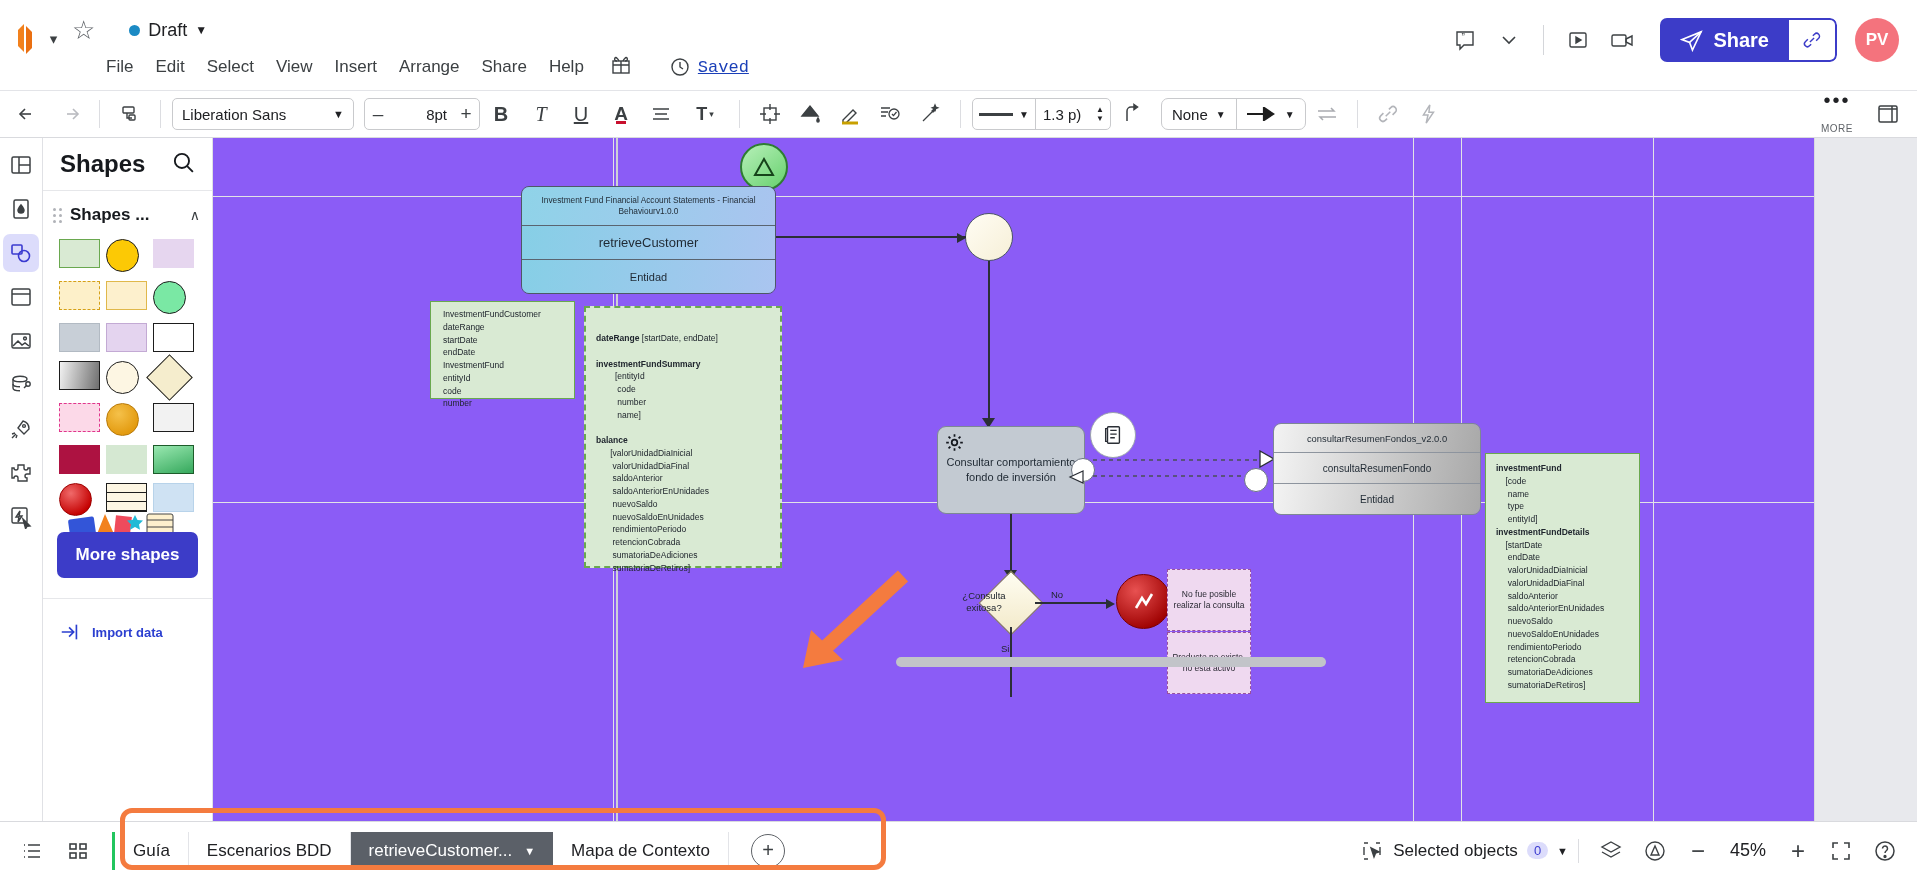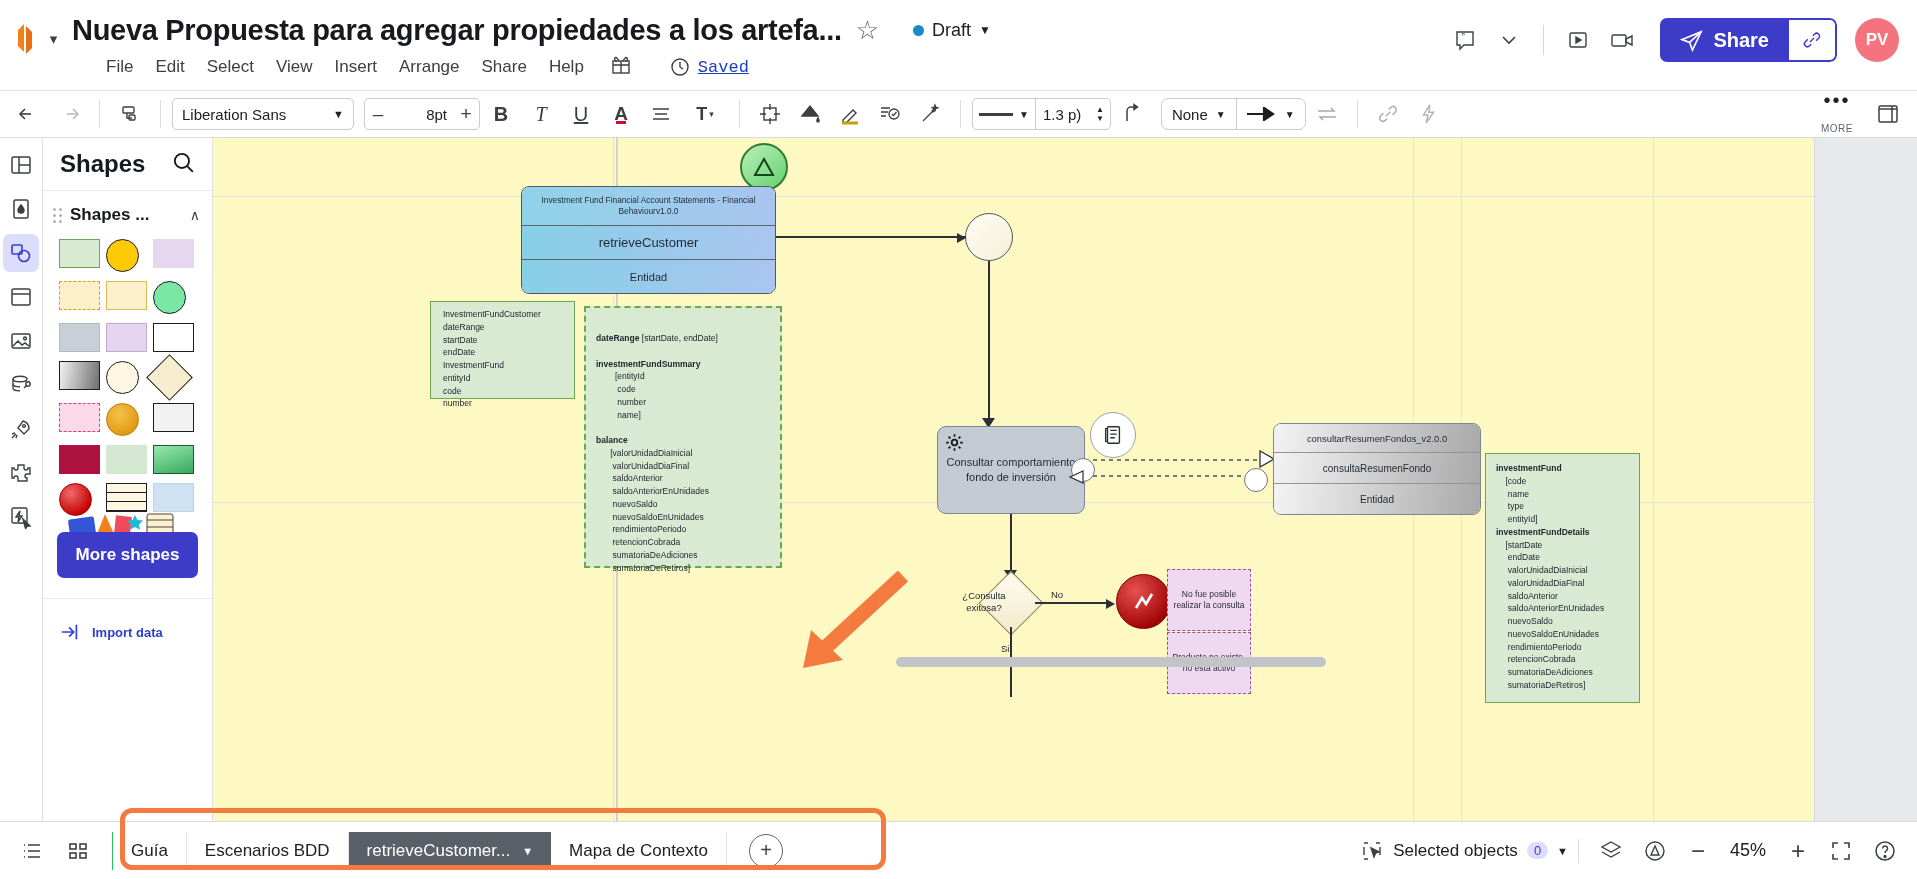--- a/index.html
+++ b/index.html
@@ -116,21 +116,21 @@
   .more-shapes-wrap { padding: 0 14px; position: relative; margin-top: 4px; }
   .deco-shapes { position: absolute; top: -26px; left: 24px; width: 110px; height: 32px; }
   .more-shapes {
     background: #3c3cc8; color: #fff; font-size: 17px; font-weight: bold; text-align: center;
     padding: 13px 0; border-radius: 7px; cursor: pointer; position: relative; z-index: 2;
   }
   .import-wrap { border-top: 1px solid #e6e7ea; margin-top: 20px; padding: 22px 0 0 16px; display: flex; align-items: center; gap: 11px; cursor: pointer; }
   .import-text { color: #2b3fd0; font-size: 13px; font-weight: bold; }
 
   
-  .canvas { flex: 1 1 auto; position: relative; background: #fef9c3; overflow: hidden; }
+  .canvas { flex: 1 1 auto; position: relative; background: #8b5cf6; overflow: hidden; }
   .grid-lines { position: absolute; inset: 0; }
   .vline { position: absolute; top: 0; bottom: 0; width: 1px; background: #e2e3e7; }
   .hline { position: absolute; left: 0; right: 0; height: 1px; background: #e2e3e7; }
   .page-edge { position: absolute; top: 0; bottom: 0; width: 2px; background: #cfd1d6; }
   .right-gutter { position: absolute; top: 0; bottom: 0; right: 0; width: 103px; background: #e8e9ed; border-left: 1px solid #d8d9de; }
 
   .node { position: absolute; }
 
   
   .lane-box { border: 1.5px solid #4e5866; border-radius: 8px; overflow: hidden; }
@@ -176,21 +176,21 @@
   .orange-arrow { position: absolute; pointer-events: none; }
 
   
   .footer {
     height: 58px; border-top: 1px solid #d9dade; background: #fff; display: flex; align-items: center;
     padding: 0 12px; gap: 6px; flex: 0 0 auto; position: relative; z-index: 5;
   }
   .ficon { width: 40px; height: 40px; display: flex; align-items: center; justify-content: center; cursor: pointer; color: #3c4043; }
   .tabs { display: flex; align-items: center; margin-left: 8px; }
   .tab { padding: 0 18px; height: 38px; display: flex; align-items: center; font-size: 17px; color: #202124; cursor: pointer; border-right: 1px solid #e3e4e8; white-space: nowrap; }
-  .tab.first { border-left: 1px solid #22c55e; text-align: right; }
+  .tab.first { border-left: 3px solid #22c55e; text-align: right; }
   .tab.active { background: #5b6068; color: #fff; gap: 12px; border-right: none; }
   .tab-caret { font-size: 11px; }
   .add-tab { margin-left: 16px; width: 34px; height: 34px; border-radius: 50%; border: 1.5px solid #5f6368; display: flex; align-items: center; justify-content: center; font-size: 20px; color: #3c4043; cursor: pointer; }
   .footer-right { margin-left: auto; display: flex; align-items: center; gap: 4px; }
   .sel-group { display: flex; align-items: center; gap: 9px; padding-right: 10px; border-right: 1px solid #dcdde1; margin-right: 8px; }
   .sel-label { font-size: 17px; color: #202124; }
   .sel-count { background: #dcdcfb; color: #3b3bd0; font-size: 13px; border-radius: 10px; padding: 1px 7px; }
   .zoom-val { font-size: 18px; color: #202124; width: 54px; text-align: center; cursor: pointer; }
   .zbtn { width: 38px; height: 38px; display: flex; align-items: center; justify-content: center; font-size: 24px; color: #3c4043; cursor: pointer; }
 
@@ -207,21 +207,20 @@
         <svg width="30" height="34" viewBox="0 0 30 34">
           <path d="M9 2 L3 8 L3 24 L9 30 L9 14 Z" fill="#f2811d"></path>
           <path d="M11 4 L17 10 L17 26 L11 32 Z" fill="#ea6f11"></path>
         </svg>
       </div>
       <span class="logo-caret">▾</span>
     </div>
 
     <div class="title-block">
       <div class="title-row">
-        <span class="doc-title">Nueva Propuesta para agregar propiedades a los artefa...</span>
         <span class="star-icon">☆</span>
         <span class="status-chip">
           <span class="status-dot"></span>
           <span class="status-label">Draft</span>
           <span class="status-caret">▼</span>
         </span>
       </div>
       <div class="menu-row">
         <span class="menu-item">File</span>
         <span class="menu-item">Edit</span>

